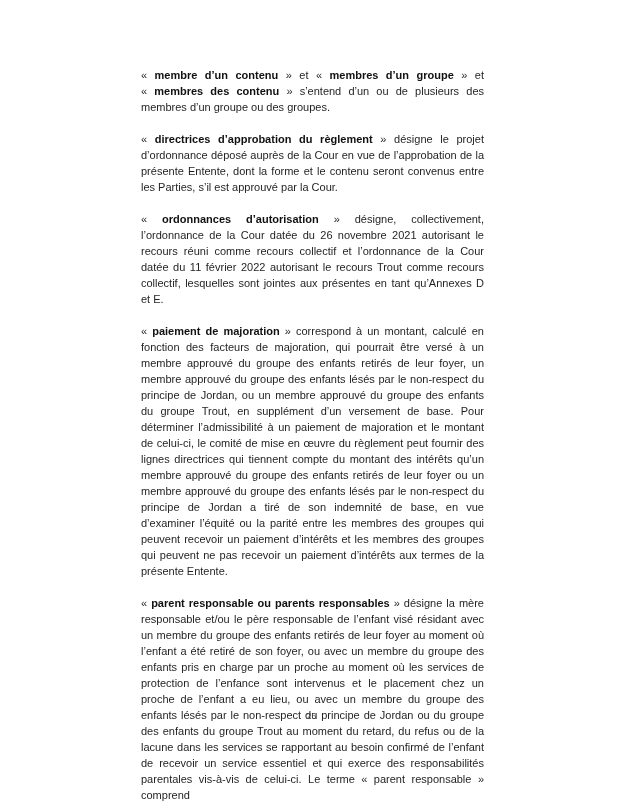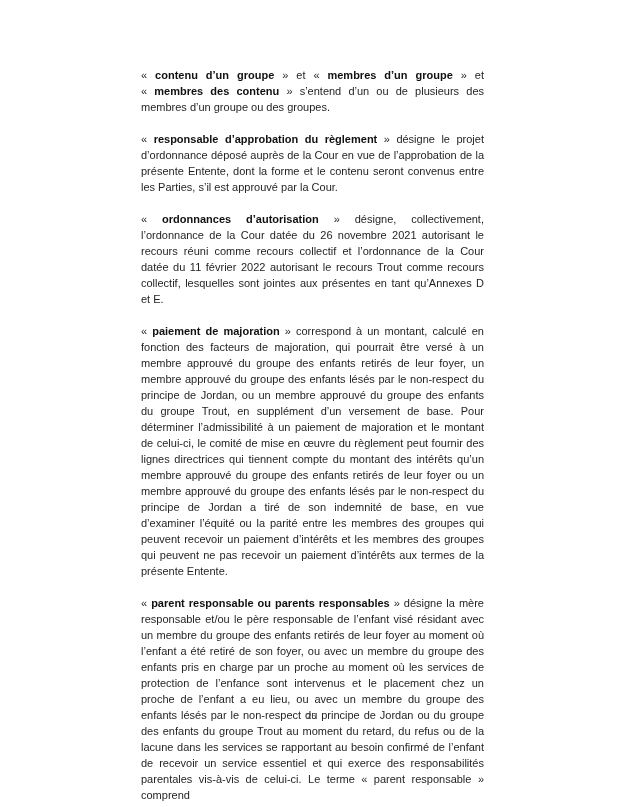--- a/index.html
+++ b/index.html
@@ -46,20 +46,20 @@
     text-align: center;
     font-size: 8.5px;
     color: #4a4a4a;
   }
 </style>
 </head>
 <body>
 
 <div class="page">
   <div class="text-block">
-      <p class="para"><span>«&nbsp;</span><span class="bold">contenu d’un groupe</span><span>&nbsp;» et «&nbsp;</span><span class="bold">membres d’un groupe</span><span>&nbsp;» et «&nbsp;</span><span class="bold">membres des contenu</span><span>&nbsp;» s’entend d’un ou de plusieurs des membres d’un groupe ou des groupes.</span></p>
-      <p class="para"><span>«&nbsp;</span><span class="bold">responsable d’approbation du règlement</span><span>&nbsp;» désigne le projet d’ordonnance déposé auprès de la Cour en vue de l’approbation de la présente Entente, dont la forme et le contenu seront convenus entre les Parties, s’il est approuvé par la Cour.</span></p>
+      <p class="para"><span>«&nbsp;</span><span class="bold">membre d’un contenu</span><span>&nbsp;» et «&nbsp;</span><span class="bold">membres d’un groupe</span><span>&nbsp;» et «&nbsp;</span><span class="bold">membres des contenu</span><span>&nbsp;» s’entend d’un ou de plusieurs des membres d’un groupe ou des groupes.</span></p>
+      <p class="para"><span>«&nbsp;</span><span class="bold">directrices d’approbation du règlement</span><span>&nbsp;» désigne le projet d’ordonnance déposé auprès de la Cour en vue de l’approbation de la présente Entente, dont la forme et le contenu seront convenus entre les Parties, s’il est approuvé par la Cour.</span></p>
       <p class="para"><span>«&nbsp;</span><span class="bold">ordonnances d’autorisation</span><span>&nbsp;» désigne, collectivement, l’ordonnance de la Cour datée du 26 novembre 2021 autorisant le recours réuni comme recours collectif et l’ordonnance de la Cour datée du 11&nbsp;février 2022 autorisant le recours Trout comme recours collectif, lesquelles sont jointes aux présentes en tant qu’Annexes D et E.</span></p>
       <p class="para"><span>«&nbsp;</span><span class="bold">paiement de majoration</span><span>&nbsp;» correspond à un montant, calculé en fonction des facteurs de majoration, qui pourrait être versé à un membre approuvé du groupe des enfants retirés de leur foyer, un membre approuvé du groupe des enfants lésés par le non-respect du principe de Jordan, ou un membre approuvé du groupe des enfants du groupe Trout, en supplément d’un versement de base. Pour déterminer l’admissibilité à un paiement de majoration et le montant de celui-ci, le comité de mise en œuvre du règlement peut fournir des lignes directrices qui tiennent compte du montant des intérêts qu’un membre approuvé du groupe des enfants retirés de leur foyer ou un membre approuvé du groupe des enfants lésés par le non-respect du principe de Jordan a tiré de son indemnité de base, en vue d’examiner l’équité ou la parité entre les membres des groupes qui peuvent recevoir un paiement d’intérêts et les membres des groupes qui peuvent ne pas recevoir un paiement d’intérêts aux termes de la présente Entente.</span></p>
       <p class="para"><span>«&nbsp;</span><span class="bold">parent responsable ou parents responsables</span><span>&nbsp;» désigne la mère responsable et/ou le père responsable de l’enfant visé résidant avec un membre du groupe des enfants retirés de leur foyer au moment où l’enfant a été retiré de son foyer, ou avec un membre du groupe des enfants pris en charge par un proche au moment où les services de protection de l’enfance sont intervenus et le placement chez un proche de l’enfant a eu lieu, ou avec un membre du groupe des enfants lésés par le non-respect du principe de Jordan ou du groupe des enfants du groupe Trout au moment du retard, du refus ou de la lacune dans les services se rapportant au besoin confirmé de l’enfant de recevoir un service essentiel et qui exerce des responsabilités parentales vis-à-vis de celui-ci. Le terme «&nbsp;parent responsable&nbsp;» comprend</span></p>
     </div>
   <div class="page-number">26</div>
 </div>
 
 </body></html>

